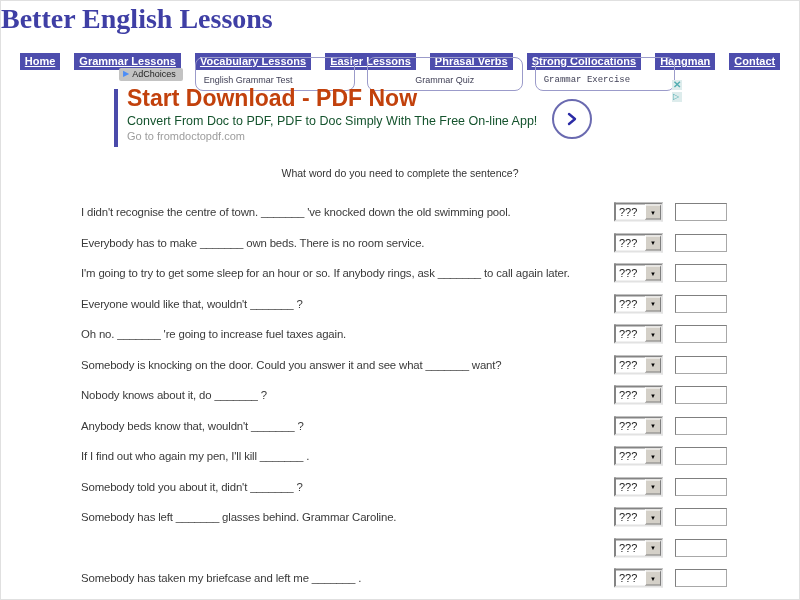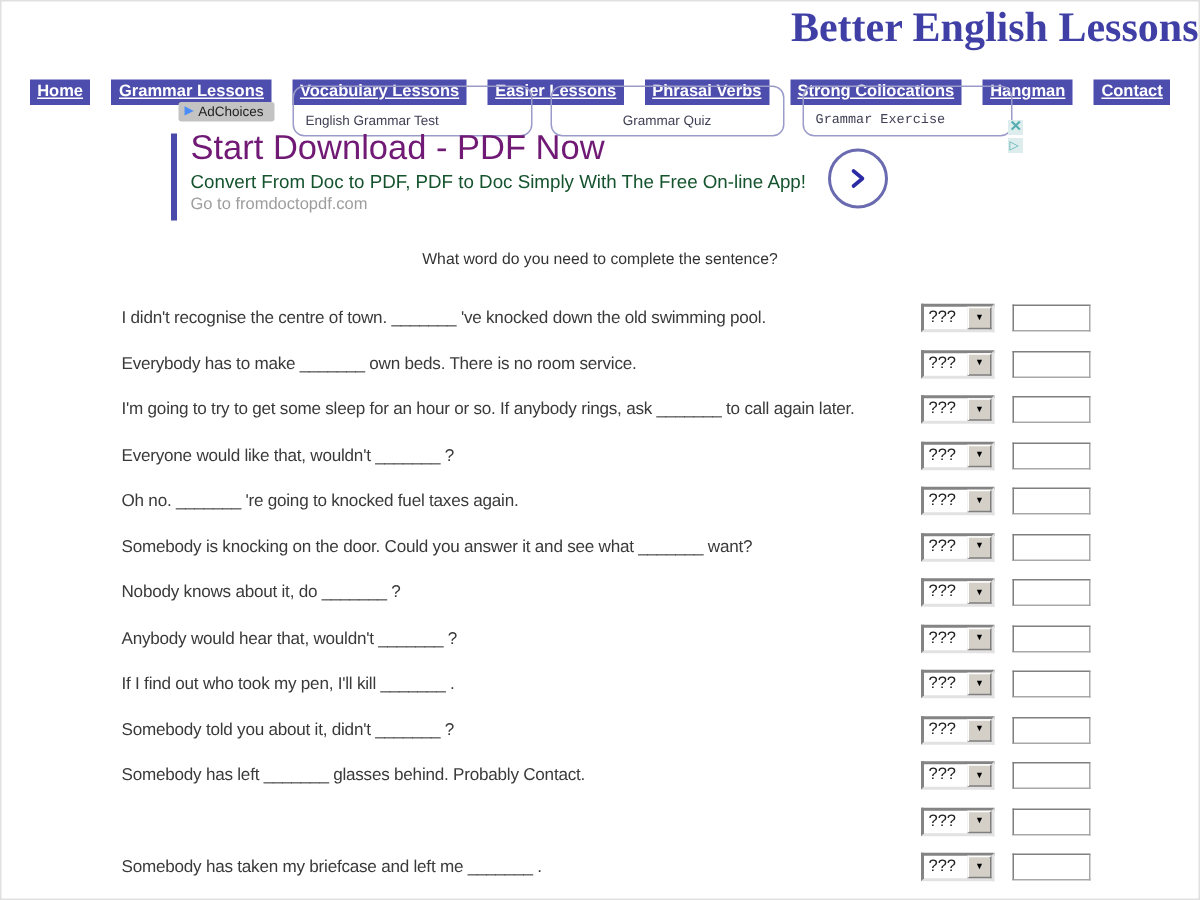--- a/index.html
+++ b/index.html
@@ -1,40 +1,40 @@
 <!DOCTYPE html>
 <html><head>
 <meta charset="utf-8">
 <style>
   html,body{margin:0;padding:0;background:#f2f2f2;}
   .page{position:relative;width:800px;height:600px;background:#ffffff;overflow:hidden;
         font-family:"Liberation Sans",sans-serif;border:1px solid #e0e0e0;box-sizing:border-box;}
 
   
-  .site-title{position:absolute;top:2px;left:0;width:100%;text-align:right;
+  .site-title{position:absolute;top:2px;left:0;width:100%;text-align:left;
     font-family:"Liberation Serif",serif;font-weight:bold;font-size:28px;color:#3f3fa5;}
 
   
   .nav{position:absolute;top:52px;left:0;right:0;display:flex;justify-content:center;gap:14px;}
   .nav-item{background:#4d4dad;color:#ffffff;font-size:11px;font-weight:bold;
     text-decoration:underline;padding:2px 5px 3px 5px;white-space:nowrap;cursor:pointer;}
 
   
   .adlinks{position:absolute;top:66px;left:118px;display:flex;align-items:center;gap:12px;height:14px;}
   .adchoices{display:flex;align-items:center;gap:3px;background:#c3c3c3;border-radius:2px;
     padding:1px 7px 1px 4px;font-size:9px;color:#222;height:11px;cursor:pointer;}
   .adchoices .tri{color:#4b8df8;font-size:8px;line-height:1;}
   .pill{border:1px solid #9b9bca;border-radius:8px;height:12px;line-height:12px;
     font-size:9px;color:#3f3f55;padding:16px 8px;box-sizing:border-box;cursor:pointer;white-space:nowrap;overflow:hidden;}
   .pill1{width:160px;} .pill2{width:156px;text-align:center;} .pill3{width:140px;font-family:Liberation Mono, monospace;}
 
   
   .banner{position:absolute;top:86px;left:113px;width:562px;height:62px;}
   .banner .vbar{position:absolute;left:0;top:2px;width:4px;height:58px;background:#4a4aaa;}
-  .banner .headline{position:absolute;left:13px;top:-2px;font-size:23px;color:#701a75;white-space:nowrap;cursor:pointer;}
+  .banner .headline{position:absolute;left:13px;top:-2px;font-size:23px;color:#c2410c;white-space:nowrap;cursor:pointer;font-weight:bold;}
   .banner .desc{position:absolute;left:13px;top:27px;font-size:12.5px;color:#14532d;white-space:nowrap;}
   .banner .url{position:absolute;left:13px;top:43px;font-size:11px;color:#9d9d9d;cursor:pointer;}
   .banner .circle{position:absolute;left:438px;top:12px;width:36px;height:36px;border:2px solid #6a6ab0;
     border-radius:50%;display:flex;align-items:center;justify-content:center;cursor:pointer;background:#fff;}
   .ad-ctrl{position:absolute;left:671px;display:flex;flex-direction:column;gap:2px;}
   .ad-x{color:#53aeb2;font-size:10px;font-weight:bold;line-height:10px;cursor:pointer;background:#ddecec;padding:0 1px;}
   .ad-i{color:#53aeb2;font-size:8px;line-height:10px;cursor:pointer;background:#ddecec;padding:0 1px;}
 
   
   .ex-head{position:absolute;top:148px;left:0;width:100%;text-align:center;color:#222;}
@@ -145,21 +145,21 @@
       <div class="dd">
         <span class="ddv">???</span>
         <span class="ddb">
             <span class="arrow">▼</span>
           </span>
       </div>
       <input class="tb" value="" style="">
     </div>
 
     <div class="row">
-      <div class="sentence">Oh no. _______ 're going to knocked fuel taxes again.</div>
+      <div class="sentence">Oh no. _______ 're going to increase fuel taxes again.</div>
       <div class="dd">
         <span class="ddv">???</span>
         <span class="ddb">
             <span class="arrow">▼</span>
           </span>
       </div>
       <input class="tb" value="" style="">
     </div>
 
     <div class="row">
@@ -178,32 +178,32 @@
       <div class="dd">
         <span class="ddv">???</span>
         <span class="ddb">
             <span class="arrow">▼</span>
           </span>
       </div>
       <input class="tb" value="" style="">
     </div>
 
     <div class="row">
-      <div class="sentence">Anybody would hear that, wouldn't _______ ?</div>
-      <div class="dd">
-        <span class="ddv">???</span>
-        <span class="ddb">
-            <span class="arrow">▼</span>
-          </span>
-      </div>
-      <input class="tb" value="" style="">
-    </div>
-
-    <div class="row">
-      <div class="sentence">If I find out who took my pen, I'll kill _______ .</div>
+      <div class="sentence">Anybody beds know that, wouldn't _______ ?</div>
+      <div class="dd">
+        <span class="ddv">???</span>
+        <span class="ddb">
+            <span class="arrow">▼</span>
+          </span>
+      </div>
+      <input class="tb" value="" style="">
+    </div>
+
+    <div class="row">
+      <div class="sentence">If I find out who again my pen, I'll kill _______ .</div>
       <div class="dd">
         <span class="ddv">???</span>
         <span class="ddb">
             <span class="arrow">▼</span>
           </span>
       </div>
       <input class="tb" value="" style="">
     </div>
 
     <div class="row">
@@ -211,21 +211,21 @@
       <div class="dd">
         <span class="ddv">???</span>
         <span class="ddb">
             <span class="arrow">▼</span>
           </span>
       </div>
       <input class="tb" value="" style="">
     </div>
 
     <div class="row">
-      <div class="sentence">Somebody has left _______ glasses behind. Probably Contact.</div>
+      <div class="sentence">Somebody has left _______ glasses behind. Grammar Caroline.</div>
       <div class="dd">
         <span class="ddv">???</span>
         <span class="ddb">
             <span class="arrow">▼</span>
           </span>
       </div>
       <input class="tb" value="" style="">
     </div>
 
     <div class="row">

